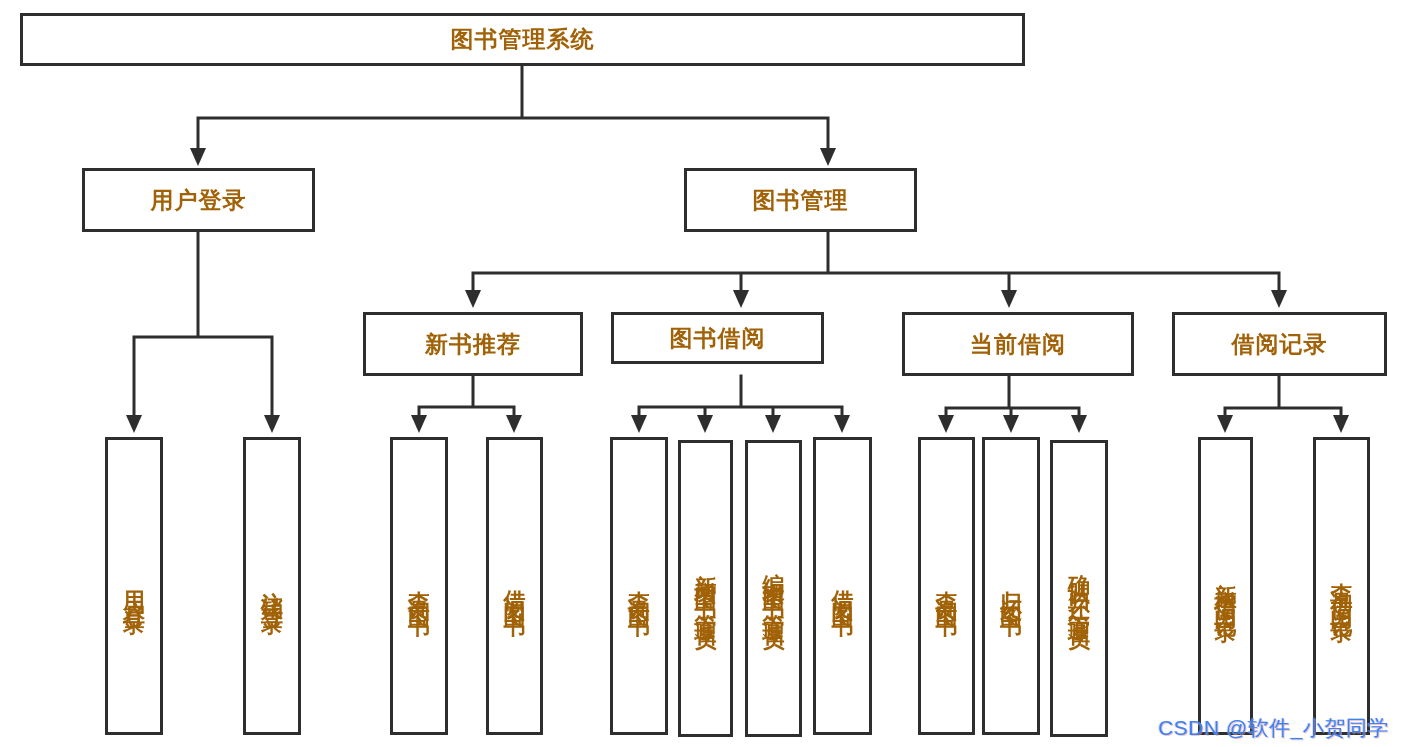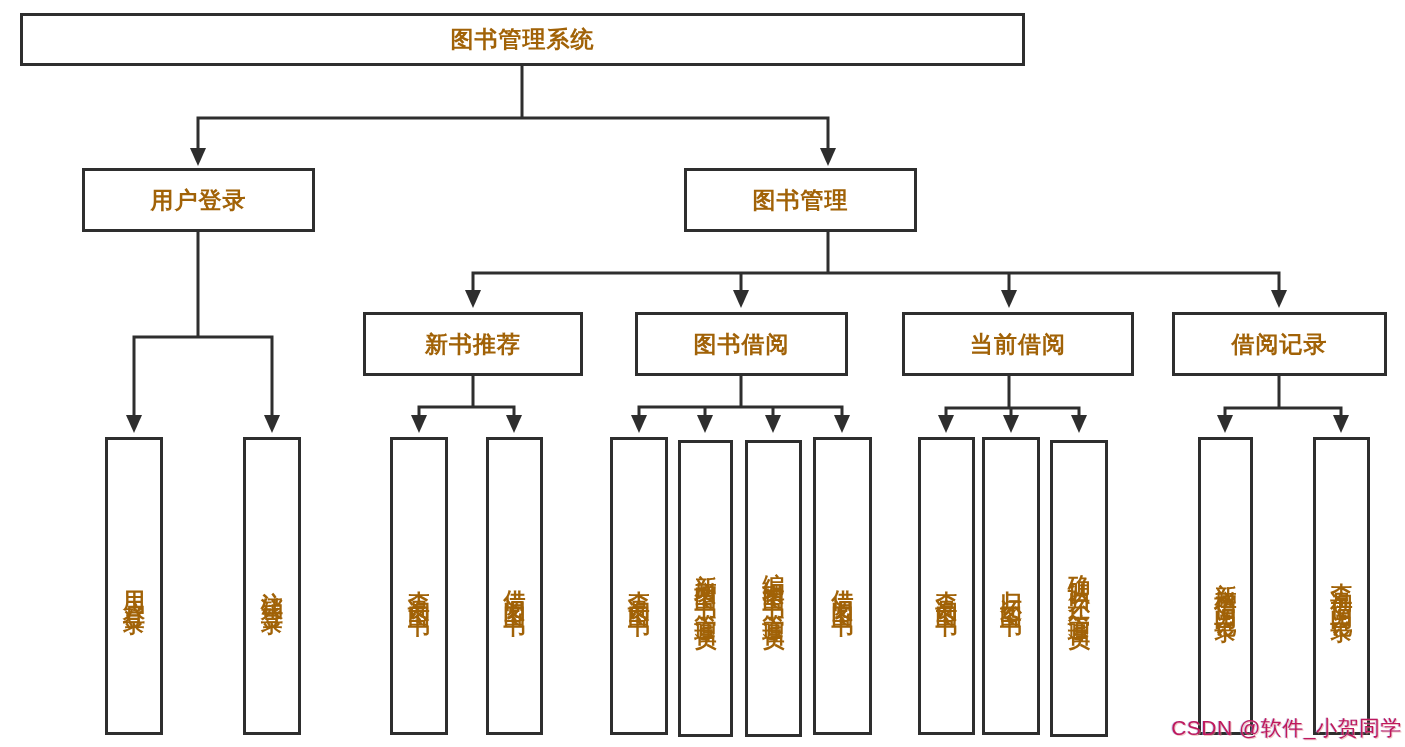--- a/index.html
+++ b/index.html
@@ -38,24 +38,24 @@
   .leaf {
     border-width: 3px;
     font-size: 22px;
     letter-spacing: 8px;
     writing-mode: vertical-rl;
     line-height: 1;
     padding-top: 6px;
   }
   .watermark {
     position: absolute;
-    right: 3px;
+    right: 16px;
     bottom: 5px;
     font-size: 21px;
-    color: #be185d;
+    color: #3b82f6;
     letter-spacing: 0.5px;
     text-shadow: 1px 1px 0 rgba(230,150,150,0.55), -1px 0 0 rgba(140,160,230,0.45);
     pointer-events: none;
     margin-top: 23px;
   }
 </style>
 </head>
 <body>
 
 <div class="stage">
@@ -120,21 +120,21 @@
       <polygon points="1333,415 1349,415 1341,433"></polygon>
     </g>
   </svg>
 
   <div class="node" style="left:20px; top:13px; width:1005px; height:53px;">图书管理系统</div>
 
   <div class="node" style="left:82px; top:168px; width:233px; height:64px;">用户登录</div>
   <div class="node" style="left:684px; top:168px; width:233px; height:64px;">图书管理</div>
 
   <div class="node" style="left:363px; top:312px; width:220px; height:64px;text-align:center;">新书推荐</div>
-  <div class="node" style="left:635px; top:312px; width:213px; height:64px;">图书借阅</div>
+  <div class="node" style="left:611px; top:312px; width:213px; height:52px;">图书借阅</div>
   <div class="node" style="left:902px; top:312px; width:232px; height:64px;">当前借阅</div>
   <div class="node" style="left:1172px; top:312px; width:215px; height:64px;">借阅记录</div>
 
   <div class="node leaf" style="left:105px; top:437px; width:58px; height:298px;">用户登录</div>
   <div class="node leaf" style="left:243px; top:437px; width:58px; height:298px;">注销登录</div>
 
   <div class="node leaf" style="left:390px; top:437px; width:58px; height:298px;">查询图书</div>
   <div class="node leaf" style="left:486px; top:437px; width:57px; height:298px;">借阅图书</div>
 
   <div class="node leaf" style="left:610px; top:437px; width:58px; height:298px;">查询图书</div>

